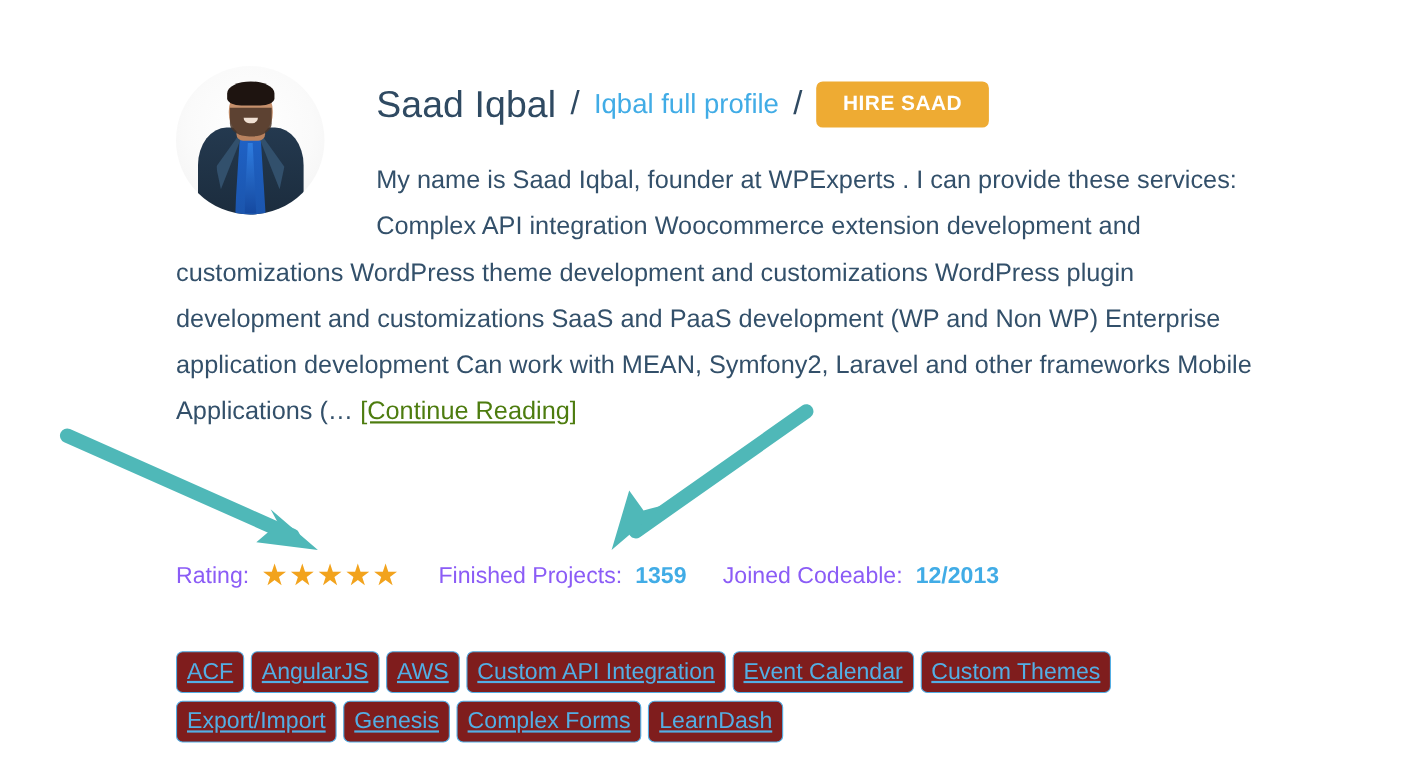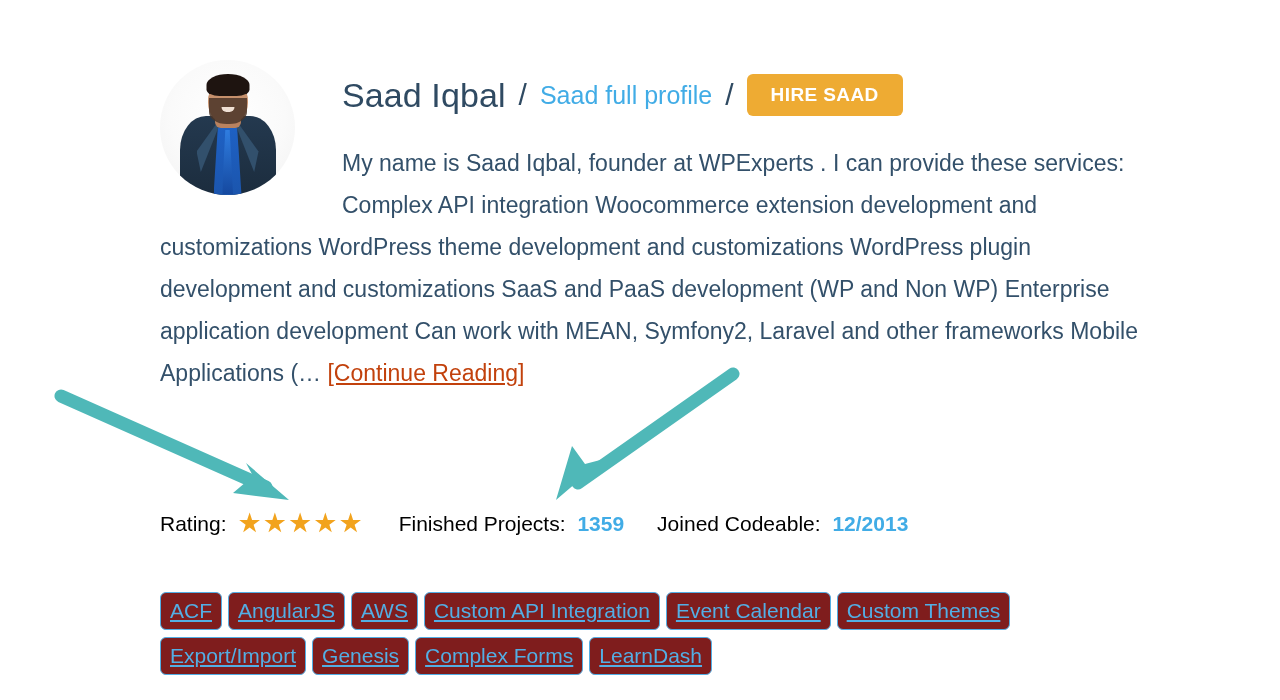--- a/index.html
+++ b/index.html
@@ -189,38 +189,38 @@
   .bio {
     clear: none;
     font-size: 23px;
     line-height: 42px;
     color: #33506a;
     margin-top: 26px;
     width: 990px;
     font-weight: 400;
   }
   .continue-link {
-    color: #c2410c;
+    color: #4d7c0f;
     text-decoration: underline;
     white-space: nowrap;
   }
 
   
   .stats-row {
     clear: both;
     position: absolute;
     left: 0;
     top: 450px;
     display: flex;
     align-items: center;
     font-size: 21px;
     color: #9ea4a9;
     white-space: nowrap;
   }
-  .stat-label { color: #000000; }
+  .stat-label { color: #8b5cf6; }
   .stat-value {
     color: #41ace6;
     font-weight: 700;
     margin-left: 6px;
   }
   .stars {
     display: inline-flex;
     margin-left: 11px;
     letter-spacing: 1px;
   }
@@ -282,21 +282,21 @@
         <div class="ph-head"></div>
         <div class="ph-beard"></div>
         <div class="ph-mouth"></div>
         <div class="ph-hair"></div>
       </div>
     </div>
 
     <div class="name-line">
       <span class="profile-name">Saad Iqbal</span>
       <span class="slash">/</span>
-      <a class="show-profile" href="#">Saad full profile</a>
+      <a class="show-profile" href="#">Iqbal full profile</a>
       <span class="slash">/</span>
       <button class="hire-btn">HIRE SAAD</button>
     </div>
 
     <div class="bio"><span>My name is Saad Iqbal, founder at WPExperts . I can provide these services: Complex API integration Woocommerce extension development and customizations WordPress theme development and customizations WordPress plugin development and customizations SaaS and PaaS development (WP and Non WP) Enterprise application development Can work with MEAN, Symfony2, Laravel and other frameworks Mobile Applications (… </span><a class="continue-link" href="#">[Continue Reading]</a></div>
 
     <div class="stats-row">
       <span class="stat-label">Rating:</span>
       <span class="stars">
         <span class="star">★</span>

